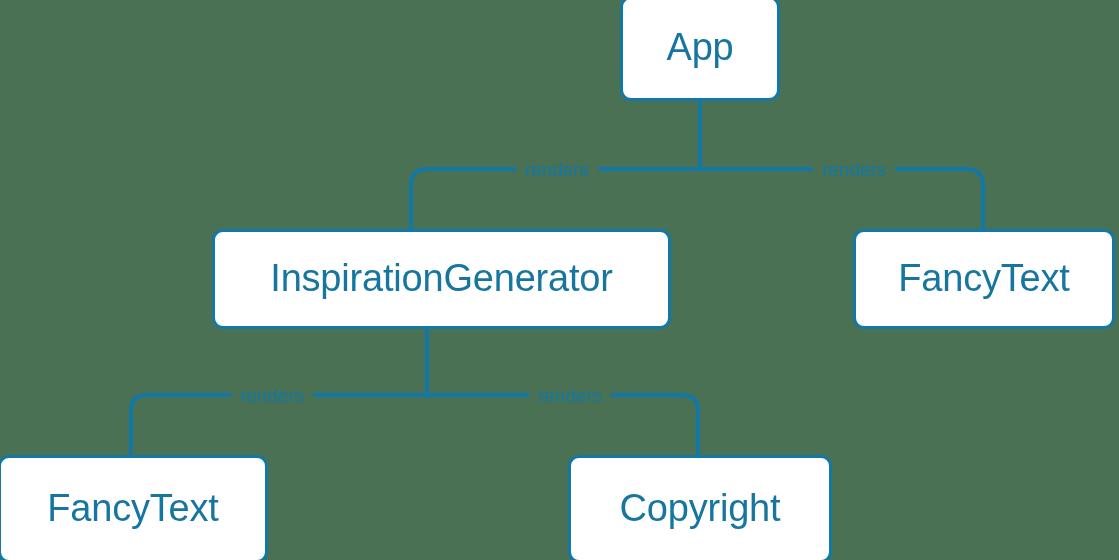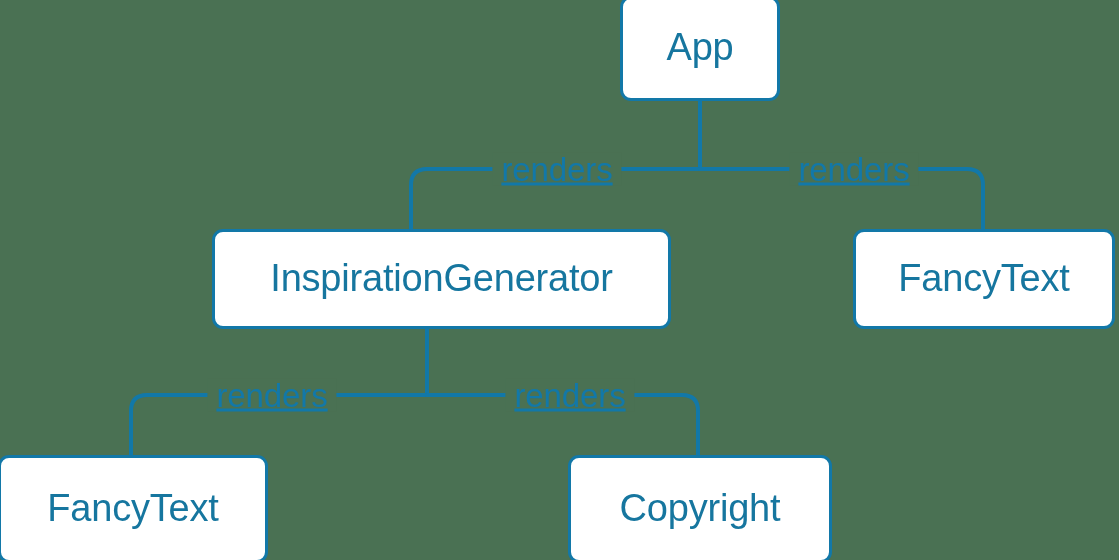--- a/index.html
+++ b/index.html
@@ -43,30 +43,29 @@
     z-index: 2;
   }
   .node-label {
     display: block;
     line-height: 1;
     padding-bottom: 3px;
   }
   .edge-label {
     position: absolute;
     color: #1278a8;
-    font-size: 33px;
+    font-size: 19px;
     font-weight: 400;
     letter-spacing: -0.1px;
     white-space: nowrap;
     background: #4a7153;
     padding: 0 9px;
     transform: translate(-50%, -50%);
     z-index: 3;
     line-height: 1;
-    text-decoration: underline;
   }
 </style>
 </head>
 <body>
 
 <div id="diagram-root">
 
   <svg id="edge-layer" viewBox="0 0 1119 560" width="1119" height="560" aria-hidden="true">
     <g fill="none" stroke="#1278a8" stroke-width="4" stroke-linecap="round" stroke-linejoin="round">
 

